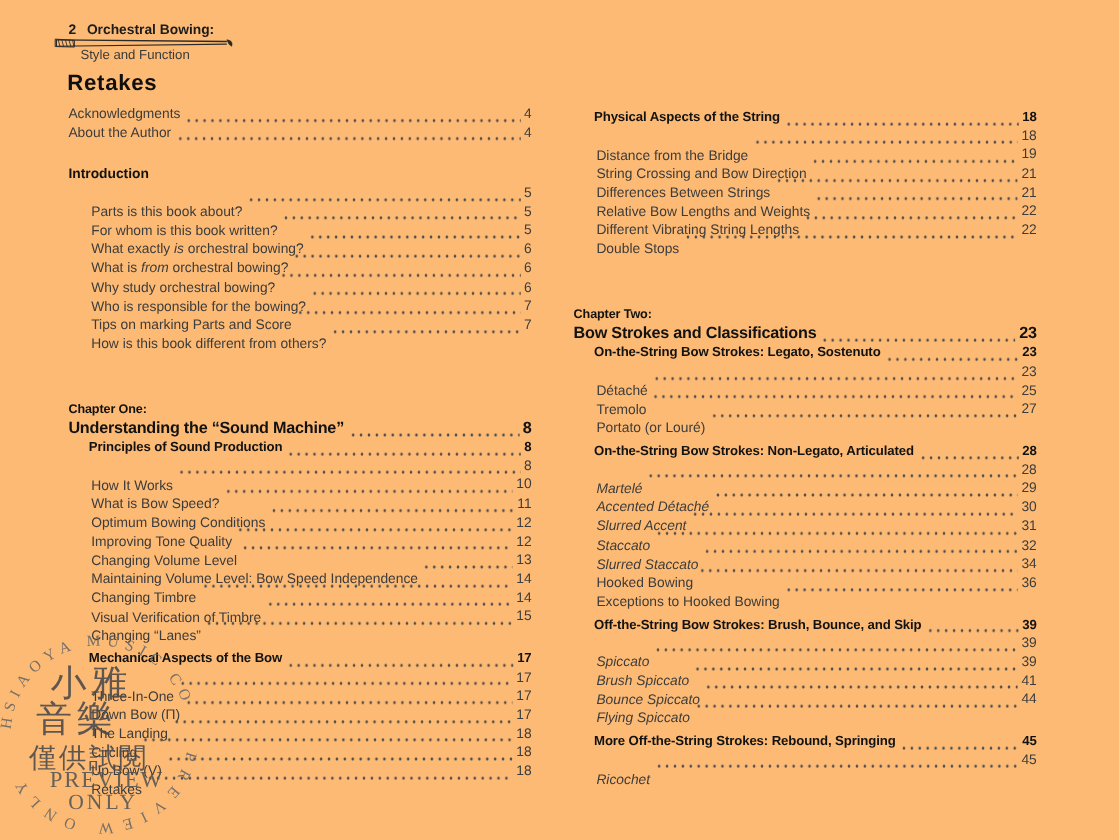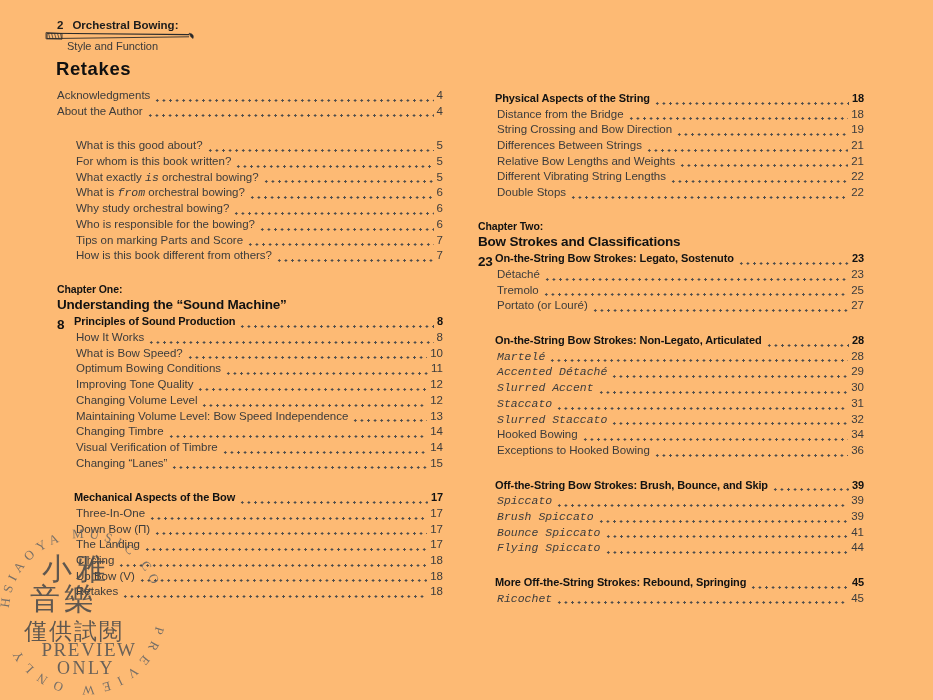--- a/index.html
+++ b/index.html
@@ -20,26 +20,26 @@
   .contents{position:absolute;left:56px;top:58px;margin:0;
     font-size:18.5px;font-weight:bold;color:#101010;letter-spacing:.6px;}
 
   
   .col{position:absolute;width:386px;}
   .colL{left:57px;top:88px;}
   .colR{left:478px;top:91px;}
 
   .row{display:flex;align-items:flex-start;height:15.7px;font-size:11.5px;color:#3c3c3c;line-height:15.7px;}
   .row .lab{white-space:nowrap;}
-  .row.entry .lab{padding-left:19px;}
+  .row.entry .lab{padding-left:19px;margin-top:16px;}
   .row.label{font-weight:bold;color:#121212;font-size:11.5px;}
-  .row.chapter{height:13.5px;line-height:13.5px;font-weight:bold;color:#121212;font-size:10.5px;letter-spacing:-.1px;}
-  .row.title{height:18px;line-height:18px;font-weight:bold;color:#121212;font-size:13.5px;letter-spacing:-.2px;flex-direction:column;}
+  .row.chapter{height:13.5px;line-height:13.5px;font-weight:bold;color:#121212;font-size:10.5px;letter-spacing:-.1px;margin-top:36px;}
+  .row.title{height:18px;line-height:18px;font-weight:bold;color:#121212;font-size:13.5px;letter-spacing:-.2px;}
   .row.heading{font-weight:bold;color:#121212;font-size:11px;letter-spacing:-.1px;margin-left:17px;}
-  .it{font-style:italic;font-family:Liberation Mono, monospace;}
+  .it{font-style:italic;}
   .pg{white-space:nowrap;}
   .gap{height:19px;}
 
   .leader{flex:1;min-width:10px;align-self:flex-end;height:3px;margin:0 3px 2px 4px;
     background-image:radial-gradient(circle,#4c4c4c 1.05px,rgba(0,0,0,0) 1.35px);
     background-size:6.6px 3px;background-repeat:repeat-x;background-position:0 55%;}
 
   
   .wm{position:absolute;left:0px;top:515px;width:210px;height:185px;z-index:5;
       pointer-events:none;opacity:.88;}
@@ -78,22 +78,25 @@
         <span class="lab"><span>Acknowledgments</span></span>
         <span class="leader"></span>
         <span class="pg">4</span>
       </div>
       <div class="row entry0">
         <span class="lab"><span>About the Author</span></span>
         <span class="leader"></span>
         <span class="pg">4</span>
       </div>
       <div class="gap"></div>
-      <div class="row entry">
-        <span class="lab"><span>What is this good about?</span></span>
+      <div class="row label">
+        <span class="lab"><span>Introduction</span></span>
+      </div>
+      <div class="row entry">
+        <span class="lab"><span>Parts is this book about?</span></span>
         <span class="leader"></span>
         <span class="pg">5</span>
       </div>
       <div class="row entry">
         <span class="lab"><span>For whom is this book written?</span></span>
         <span class="leader"></span>
         <span class="pg">5</span>
       </div>
       <div class="row entry">
         <span class="lab"><span>What exactly </span><span class="it">is</span><span> orchestral bowing?</span></span>

